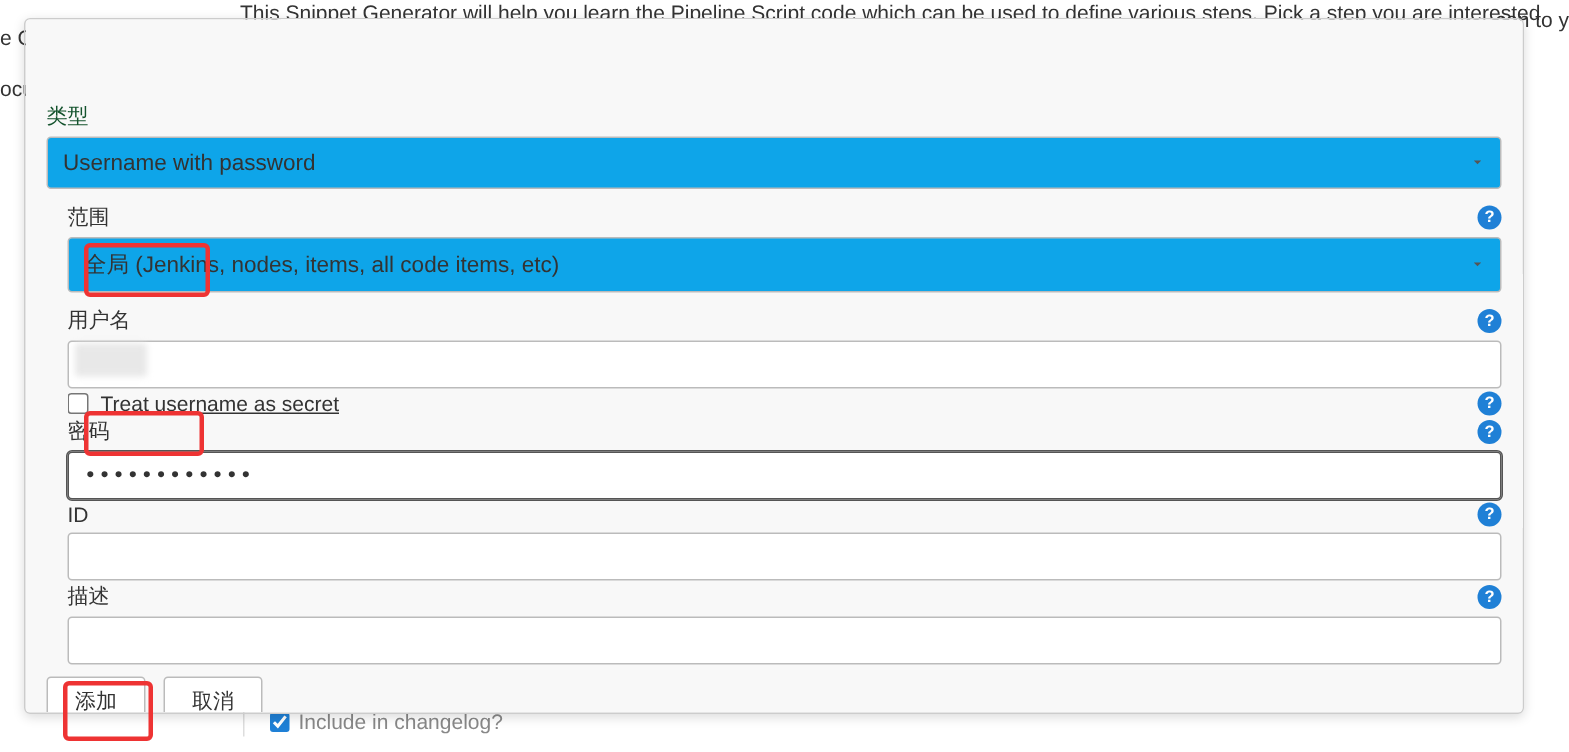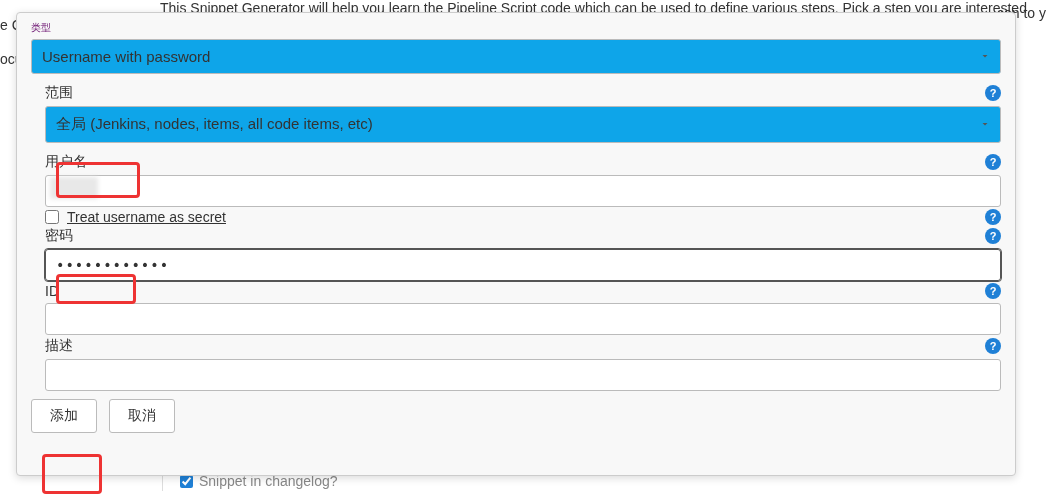--- a/index.html
+++ b/index.html
@@ -26,21 +26,21 @@
   box-shadow: 0 2px 8px rgba(0,0,0,0.15);
   overflow-y: auto;
   overflow-x: hidden;
 }
 .dialog::-webkit-scrollbar { width: 16px; }
 .dialog::-webkit-scrollbar-track { background: #f1f1f1; }
 .dialog::-webkit-scrollbar-thumb { background: #c1c1c1; border-radius: 2px; }
 
 .dialog-inner { padding: 8px 14px 14px 14px; }
 
-.top-label { font-size: 10px; color: #701a75; margin-bottom: 4px; }
+.top-label { font-size: 14px; color: #14532d; margin-bottom: 4px; margin-top: 48px; }
 
 .select-wrap { position: relative; margin-bottom: 10px; }
 .select {
   width: 100%;
   border: 1px solid #bbb;
   border-radius: 3px;
   background: #0ea5e9;
   padding: 8px 28px 8px 10px;
   font-size: 15px;
   color: #333;
@@ -122,21 +122,21 @@
   <div class="bg-text" style="margin-left:150px;">This Snippet Generator will help you learn the Pipeline Script code which can be used to define various steps. Pick a step you are interested in from the list,</div>
 </div>
 <div class="bg-left-frag">e G</div>
 <div class="bg-left-frag2">ocu</div>
 <div class="bg-right-frag">con
 to y</div>
 <div class="bg-left-bar"></div>
 
 <div class="bg-changelog">
   <input type="checkbox" checked="" style="">
-  <span>Snippet in changelog?</span>
+  <span>Include in changelog?</span>
 </div>
 
 <div class="dialog">
   <div class="dialog-inner">
 
     <div class="top-label">类型</div>
     <div class="select-wrap">
       <div class="select">Username with password</div>
       <span class="select-caret">
         <svg viewBox="0 0 24 24">

